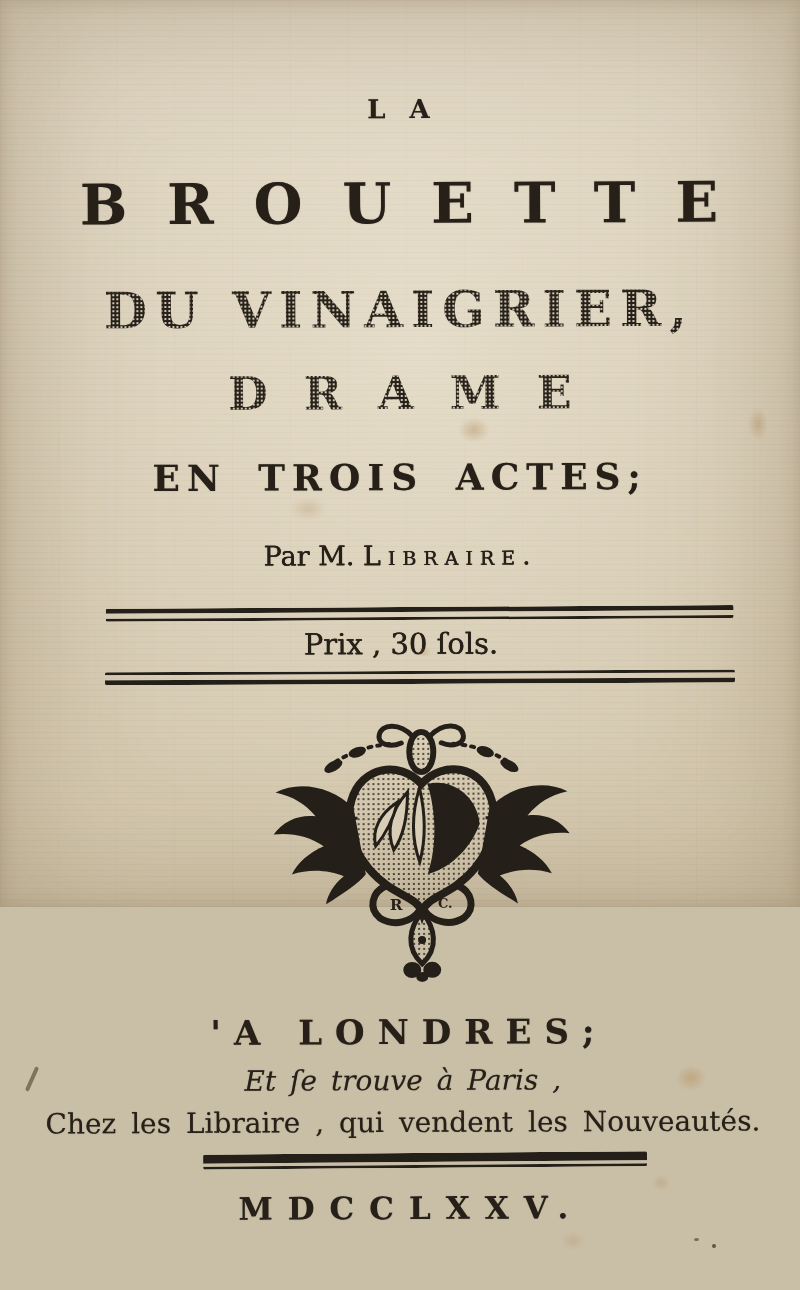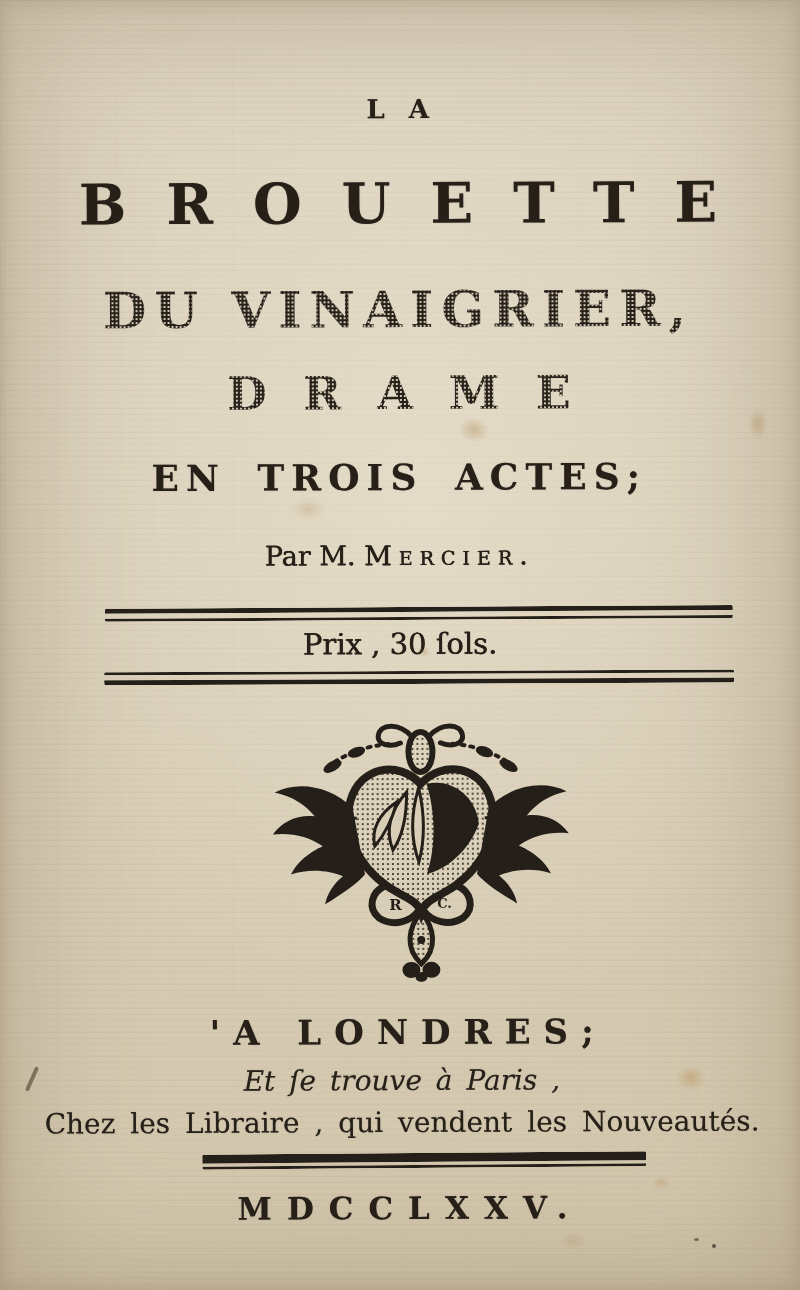--- a/index.html
+++ b/index.html
@@ -1,21 +1,21 @@
 <!DOCTYPE html>
 <html><head>
 <meta charset="utf-8">
 <style>
   * { margin: 0; padding: 0; box-sizing: border-box; }
   html, body { width: 800px; height: 1290px; overflow: hidden; }
   body { background: #c9bea6; font-family: "DejaVu Serif", "Liberation Serif", serif; }
 
   .page {
     position: relative;
-    width: 800px; height: 1290px;
+    width: 800px; height: 907px;
     color: #262019;
     background:
       radial-gradient(ellipse 620px 800px at 52% 38%, rgba(255,252,238,0.30), rgba(255,252,238,0) 70%),
       repeating-linear-gradient(180deg, rgba(125,108,78,0.055) 0 1px, rgba(0,0,0,0) 1px 6px),
       repeating-linear-gradient(90deg, rgba(125,108,78,0.03) 0 1px, rgba(0,0,0,0) 1px 58px),
       linear-gradient(175deg, #ddd3bf 0%, #d8cdb6 55%, #d2c6ac 100%);
     box-shadow: inset 0 0 140px rgba(118,98,66,0.35), inset 0 0 18px rgba(118,98,66,0.25);
   }
   .content { position: absolute; inset: 0; transform: rotate(-0.25deg); }
 
@@ -86,21 +86,21 @@
 
 <div class="page">
   <div class="content">
 
     <div class="line half-title">LA</div>
     <div class="line title-1">BROUETTE</div>
     <div class="line title-2 deco">DU VINAIGRIER,</div>
     <div class="line genre deco">DRAME</div>
     <div class="line acts">EN TROIS ACTES;</div>
 
-    <div class="line byline thicken"><span>Par M. </span><span class="sc">Mercier.</span></div>
+    <div class="line byline thicken"><span>Par M. </span><span class="sc">Libraire.</span></div>
 
     <div class="rule rule-top"></div>
     <div class="line price thicken">Prix , 30 ſols.</div>
     <div class="rule rule-bottom"></div>
 
     <svg class="vignette" viewBox="0 0 300 260">
       <defs>
         <pattern id="dots" width="5" height="5" patternUnits="userSpaceOnUse">
           <circle cx="2" cy="2" r="1" fill="#241f18"></circle>
         </pattern>

